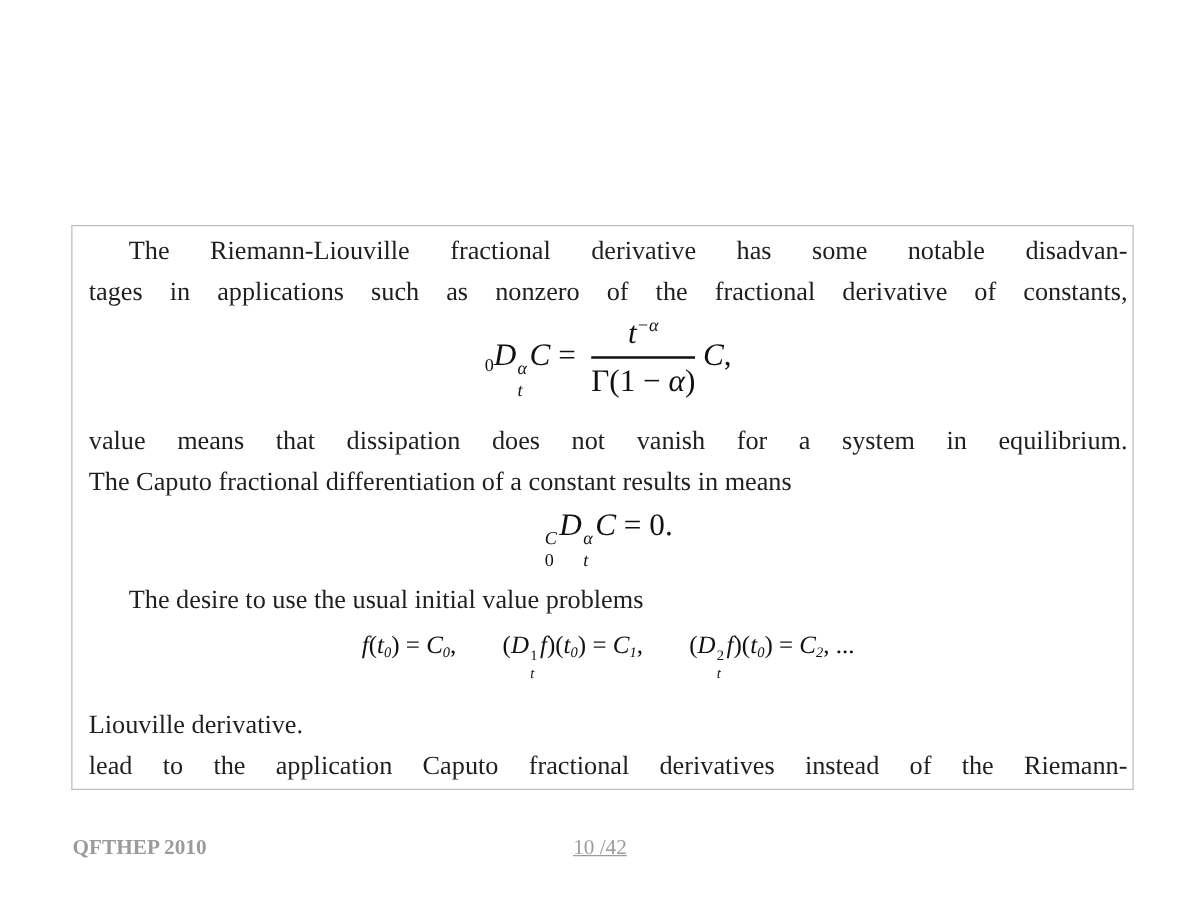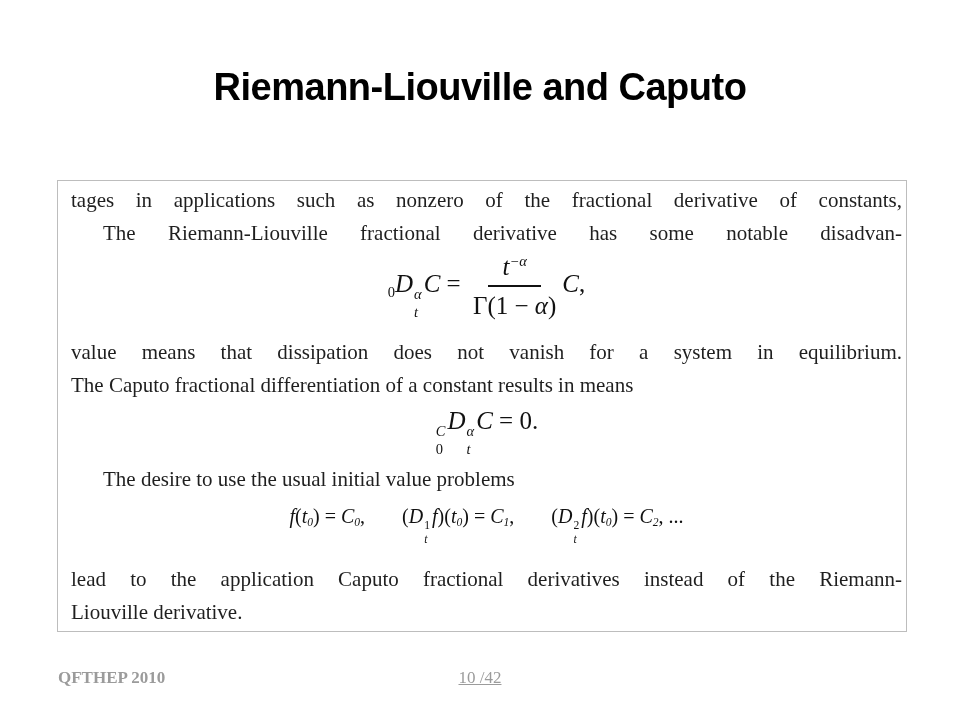--- a/index.html
+++ b/index.html
@@ -27,46 +27,45 @@
   }
   .up { font-style:normal; }
   .sub { font-size:58%; vertical-align:-0.3em; }
   .pre-sub { font-size:58%; vertical-align:-0.35em; font-style:normal; }
   .stk {
     display:inline-flex; flex-direction:column; align-items:flex-start;
     font-size:58%; line-height:1; vertical-align:-0.5em; margin:0 2px 0 1px;
   }
   .stk .bot { margin-top:3px; }
   .frac {
-    display:inline-flex; flex-direction:column; align-items:center;
+    display:inline-flex; flex-direction:column; 
     vertical-align:middle; margin:0 6px; line-height:1.25; text-align:center;
   }
   .frac .num { padding:0 14px 3px; border-bottom:2px solid #111111; }
   .frac .den { padding-top:3px; }
   .frac sup { font-size:58%; }
   .seg { margin:0 16px; }
   .footer {
     position:absolute; left:0; top:668px; width:100%;
     font-size:17px; color:#9b9b9b;
   }
   .footer-conf { position:absolute; left:58px; top:0;font-weight:bold; }
   .footer-page { position:absolute; left:0; width:100%; text-align:center; top:0;text-decoration:underline; }
 </style>
 </head>
 <body>
 
 <div class="slide">
 
-  <h1 class="title">Riemann-Liouville and Caputo</h1>
 
   <div class="content-box">
 
     <div class="para" style="top:3px">
+      <span class="line jl ind">The Riemann-Liouville fractional derivative has some notable disadvan-</span>
       <span class="line jl">tages in applications such as nonzero of the fractional derivative of constants,</span>
-      <span class="line jl ind">The Riemann-Liouville fractional derivative has some notable disadvan-</span>
     </div>
 
     <div class="equation" style="top:70px">
       <span class="pre-sub">0</span><span>D</span><span class="stk">
           <span class="top">α</span>
           <span class="bot">t</span>
         </span><span>C</span>
       <span class="up">=</span>
       <span class="frac">
         <span class="num"><span>t</span><sup>−α</sup></span>
@@ -100,22 +99,22 @@
             <span class="top up">1</span>
             <span class="bot">t</span>
           </span><span>f</span><span class="up">)(</span><span>t</span><span class="sub">0</span><span class="up">) = </span><span>C</span><span class="sub">1</span><span class="up">,</span></span>
       <span class="seg"><span class="up">(</span><span>D</span><span class="stk">
             <span class="top up">2</span>
             <span class="bot">t</span>
           </span><span>f</span><span class="up">)(</span><span>t</span><span class="sub">0</span><span class="up">) = </span><span>C</span><span class="sub">2</span><span class="up">, ...</span></span>
     </div>
 
     <div class="para" style="top:382px">
+      <span class="line">Liouville derivative.</span>
       <span class="line jl">lead to the application Caputo fractional derivatives instead of the Riemann-</span>
-      <span class="line">Liouville derivative.</span>
     </div>
 
   </div>
 
   <div class="footer">
     <span class="footer-conf">QFTHEP 2010</span>
     <span class="footer-page">10 /42</span>
   </div>
 
 </div>

